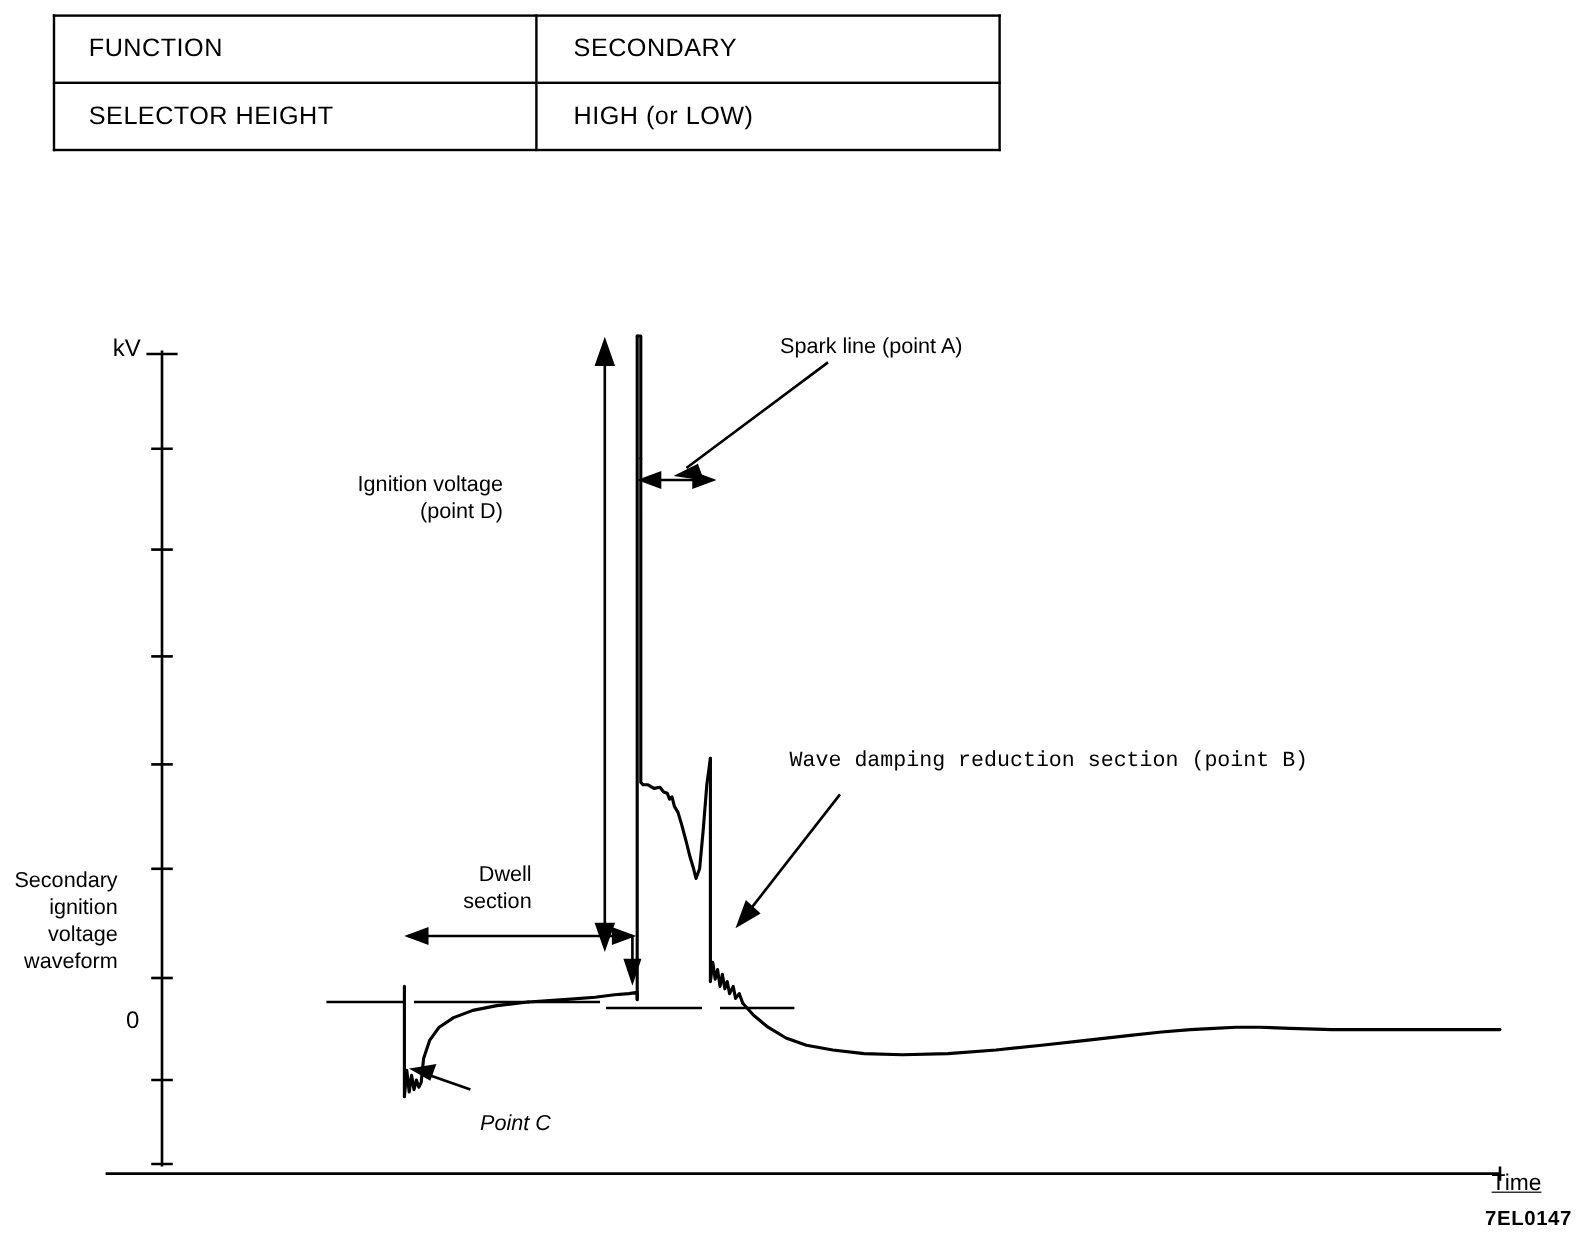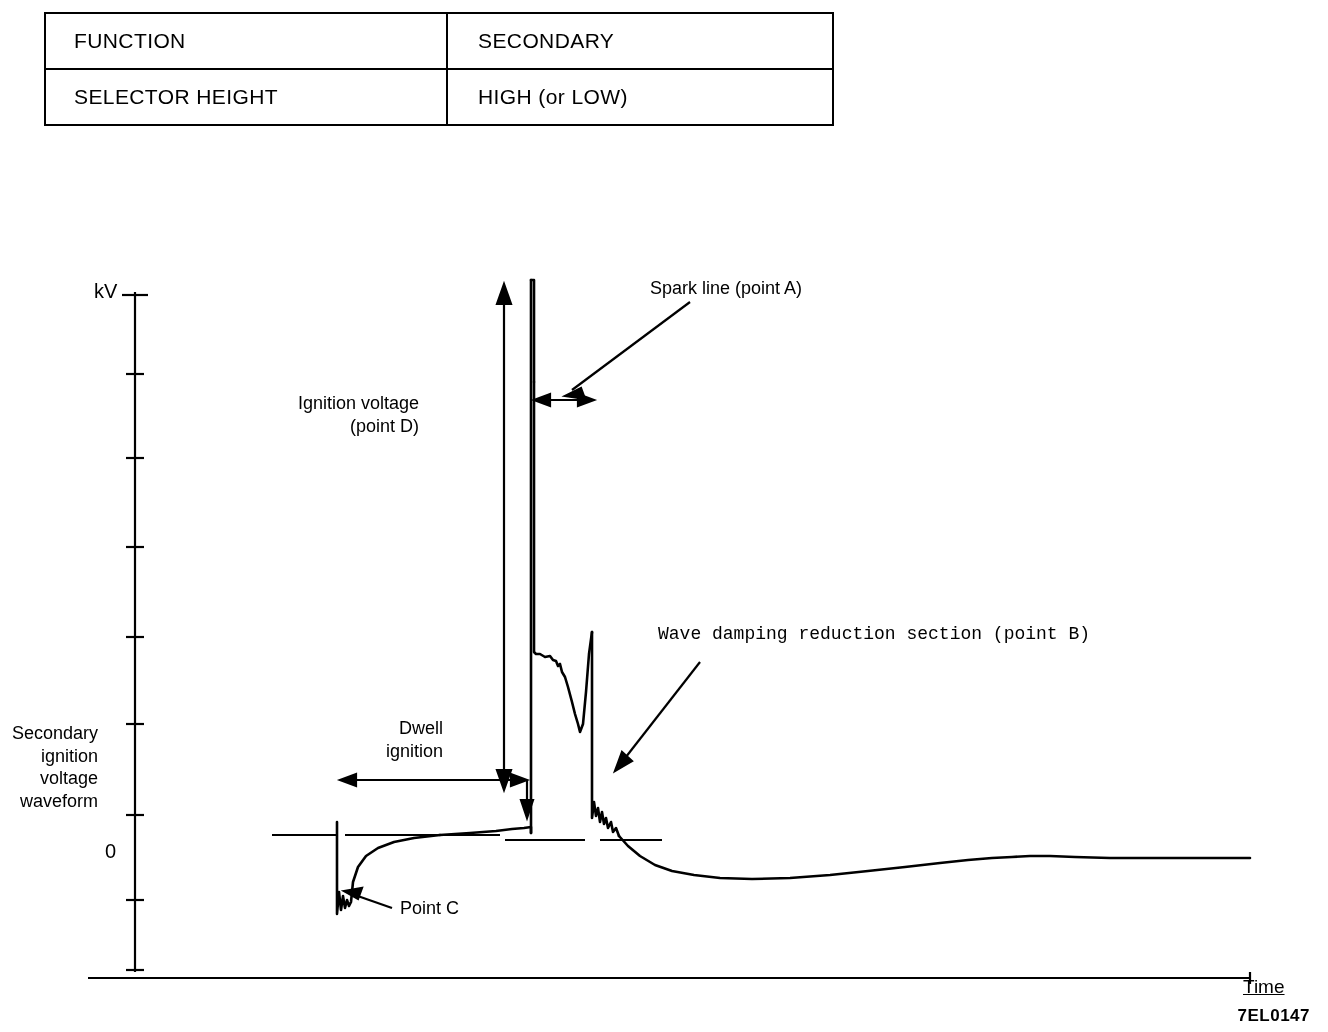--- a/index.html
+++ b/index.html
@@ -176,18 +176,18 @@
 waveform</div>
 
   <div class="lbl" style="left:298px; top:130px; line-height:1.25;">Ignition voltage
 (point D)</div>
 
   <div class="lbl" style="left:650px; top:16px;">Spark line (point A)</div>
 
   <div class="lbl" style="left:658px; top:362px;font-family:Liberation Mono, monospace;">Wave damping reduction section (point B)</div>
 
   <div class="lbl" style="left:386px; top:455px; line-height:1.25;">Dwell
-ignition</div>
+section</div>
 
-  <div class="lbl" style="left:400px; top:636px;">Point C</div>
+  <div class="lbl" style="left:400px; top:664px;font-style:italic;">Point C</div>
 </div>
 
 <div id="caption-code">7EL0147</div>
 
 </body></html>

